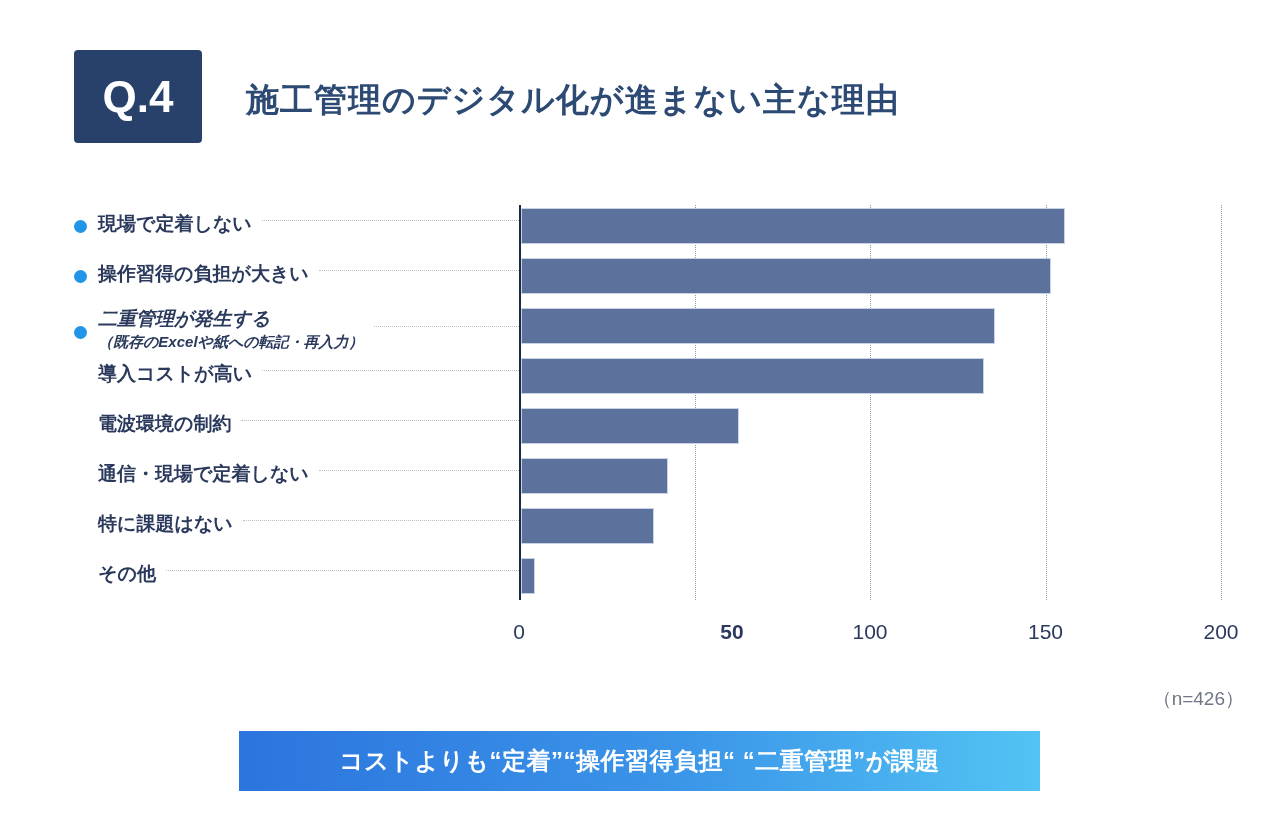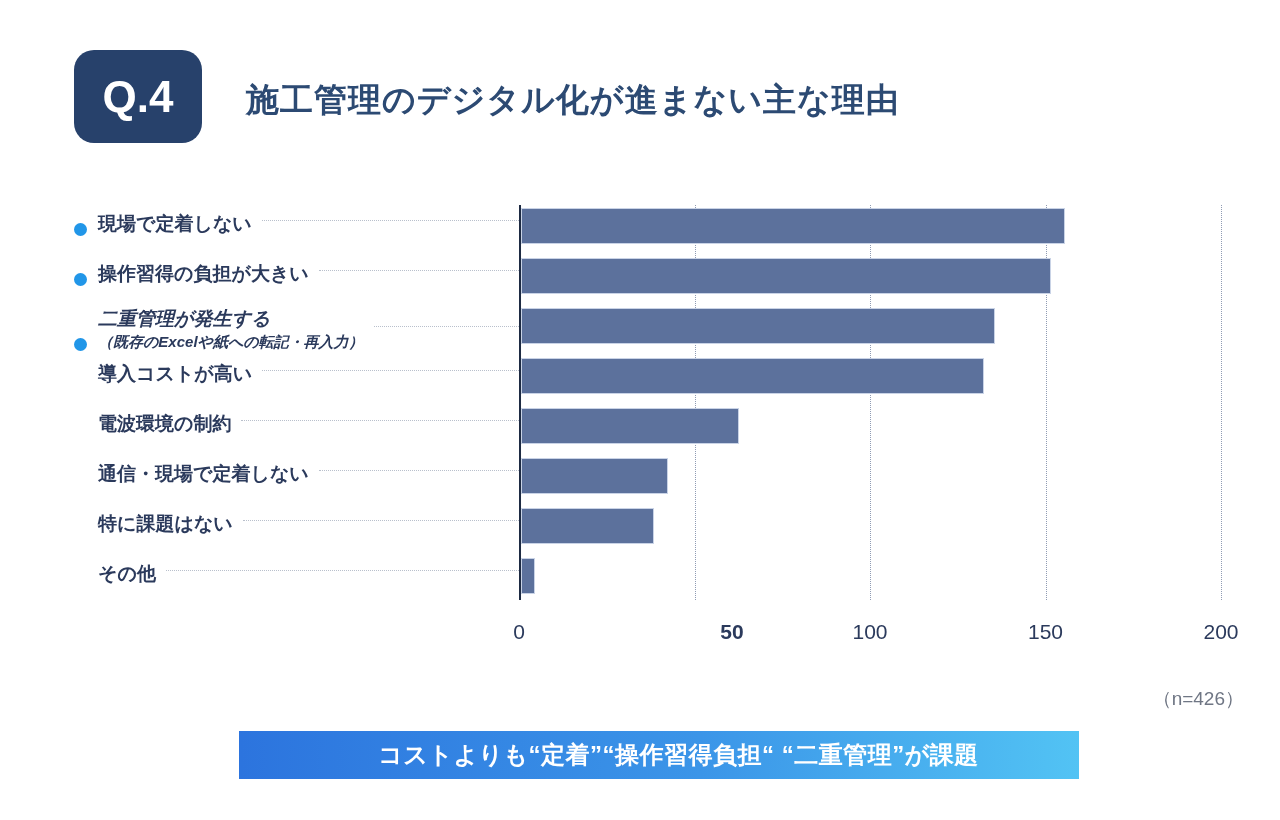--- a/index.html
+++ b/index.html
@@ -21,21 +21,21 @@
     position: absolute;
     left: 74px;
     top: 50px;
     display: flex;
     align-items: center;
   }
   .q-badge {
     width: 128px;
     height: 93px;
     background: #27416b;
-    border-radius: 20px;
+    border-radius: 4px;
     display: flex;
     align-items: center;
     justify-content: center;
     color: #ffffff;
     font-size: 44px;
     font-weight: bold;
     letter-spacing: 0px;
   }
   .page-title {
     margin-left: 44px;
@@ -78,21 +78,21 @@
     width: 100%;
     height: 100%;
   }
 
   
   .label-block {
     position: absolute;
     left: 74px;
     width: 445px;
     display: flex;
-    align-items: flex-end;
+    align-items: center;
   }
   .bullet {
     width: 13px;
     height: 13px;
     border-radius: 50%;
     background: #2196e8;
     margin-right: 11px;
     flex: 0 0 auto;
     margin-top: 6px;
   }
@@ -156,26 +156,25 @@
     font-size: 19px;
     color: #6f7684;
   }
 
   
   .banner {
     position: absolute;
     left: 239px;
     top: 731px;
     width: 801px;
-    height: 48px;
+    height: 60px;
     background: linear-gradient(90deg, #2c74de 0%, #3b95e8 55%, #52c3f4 100%);
     display: flex;
     align-items: center;
     justify-content: center;
-    padding-left: 39px;
   }
   .banner-text {
     color: #ffffff;
     font-size: 24px;
     font-weight: bold;
     letter-spacing: 0.5px;
     white-space: nowrap;
   }
 </style>
 </head>

